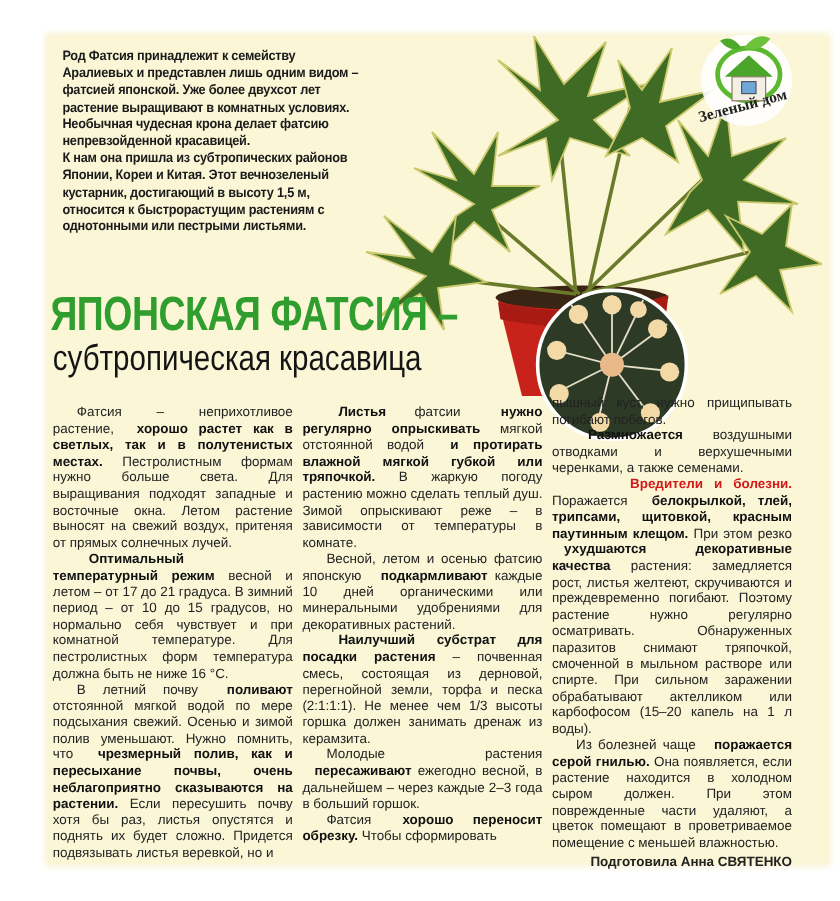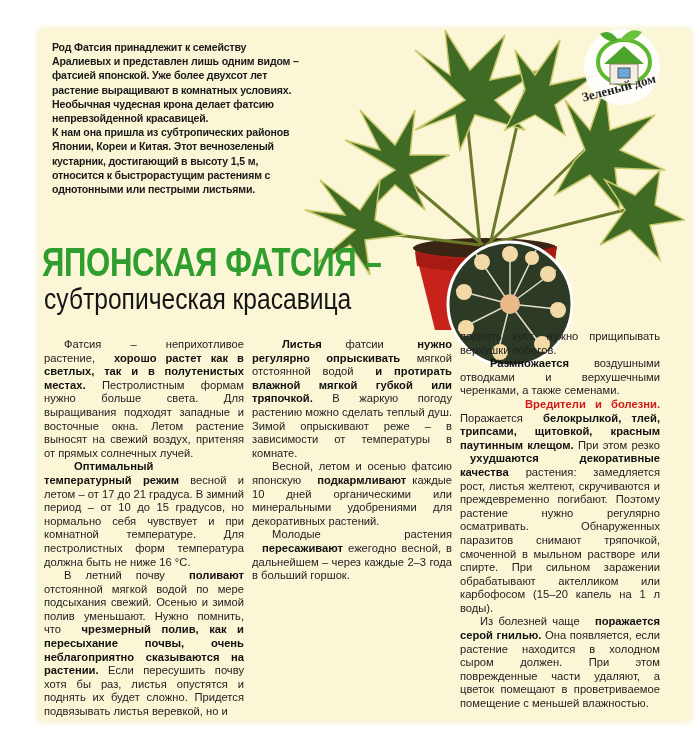--- a/index.html
+++ b/index.html
@@ -129,22 +129,25 @@
 
   <div class="col col1">
     <p><span>Фатсия – неприхотливое растение, </span><b>хорошо растет как в светлых, так и в полутенистых местах.</b><span> Пестролистным формам нужно больше света. Для выращивания подходят западные и восточные окна. Летом растение выносят на свежий воздух, притеняя от прямых солнечных лучей.</span></p>
     <p><b>Оптимальный температурный режим</b><span> весной и летом – от 17 до 21 градуса. В зимний период – от 10 до 15 градусов, но нормально себя чувствует и при комнатной температуре. Для пестролистных форм температура должна быть не ниже 16 °С.</span></p>
     <p><span>В летний почву </span><b>поливают</b><span> отстоянной мягкой водой по мере подсыхания свежий. Осенью и зимой полив уменьшают. Нужно помнить, что </span><b>чрезмерный полив, как и пересыхание почвы, очень неблагоприятно сказываются на растении.</b><span> Если пересушить почву хотя бы раз, листья опустятся и поднять их будет сложно. Придется подвязывать листья веревкой, но и</span></p>
   </div>
 
   <div class="col col2">
     <p><b>Листья</b><span> фатсии </span><b>нужно регулярно опрыскивать</b><span> мягкой отстоянной водой </span><b>и протирать влажной мягкой губкой или тряпочкой.</b><span> В жаркую погоду растению можно сделать теплый душ. Зимой опрыскивают реже – в зависимости от температуры в комнате.</span></p>
     <p><span>Весной, летом и осенью фатсию японскую </span><b>подкармливают</b><span> каждые 10 дней органическими или минеральными удобрениями для декоративных растений.</span></p>
+    <p><b>Наилучший субстрат для посадки растения</b><span> – почвенная смесь, состоящая из дерновой, перегнойной земли, торфа и песка (2:1:1:1). Не менее чем 1/3 высоты горшка должен занимать дренаж из керамзита.</span></p>
     <p><span>Молодые растения </span><b>пересаживают</b><span> ежегодно весной, в дальнейшем – через каждые 2–3 года в больший горшок.</span></p>
+    <p><span>Фатсия </span><b>хорошо переносит обрезку.</b><span> Чтобы сформировать</span></p>
   </div>
 
   <div class="col col3">
-    <p class="cont">поднять куст, нужно прищипывать верхушки побегов.</p>
+    <p class="cont">пышный куст, нужно прищипывать погибают побегов.</p>
     <p><b>Размножается</b><span> воздушными отводками и верхушечными черенками, а также семенами.</span></p>
     <p><span class="red">Вредители и болезни.</span><span> Поражается </span><b>белокрылкой, тлей, трипсами, щитовкой, красным паутинным клещом.</b><span> При этом резко </span><b>ухудшаются декоративные качества</b><span> растения: замедляется рост, листья желтеют, скручиваются и преждевременно погибают. Поэтому растение нужно регулярно осматривать. Обнаруженных паразитов снимают тряпочкой, смоченной в мыльном растворе или спирте. При сильном заражении обрабатывают актелликом или карбофосом (15–20 капель на 1 л воды).</span></p>
     <p><span>Из болезней чаще </span><b>поражается серой гнилью.</b><span> Она появляется, если растение находится в холодном сыром должен. При этом поврежденные части удаляют, а цветок помещают в проветриваемое помещение с меньшей влажностью.</span></p>
+    <p class="byline">Подготовила Анна СВЯТЕНКО</p>
   </div>
 </div>
 
 </body></html>

